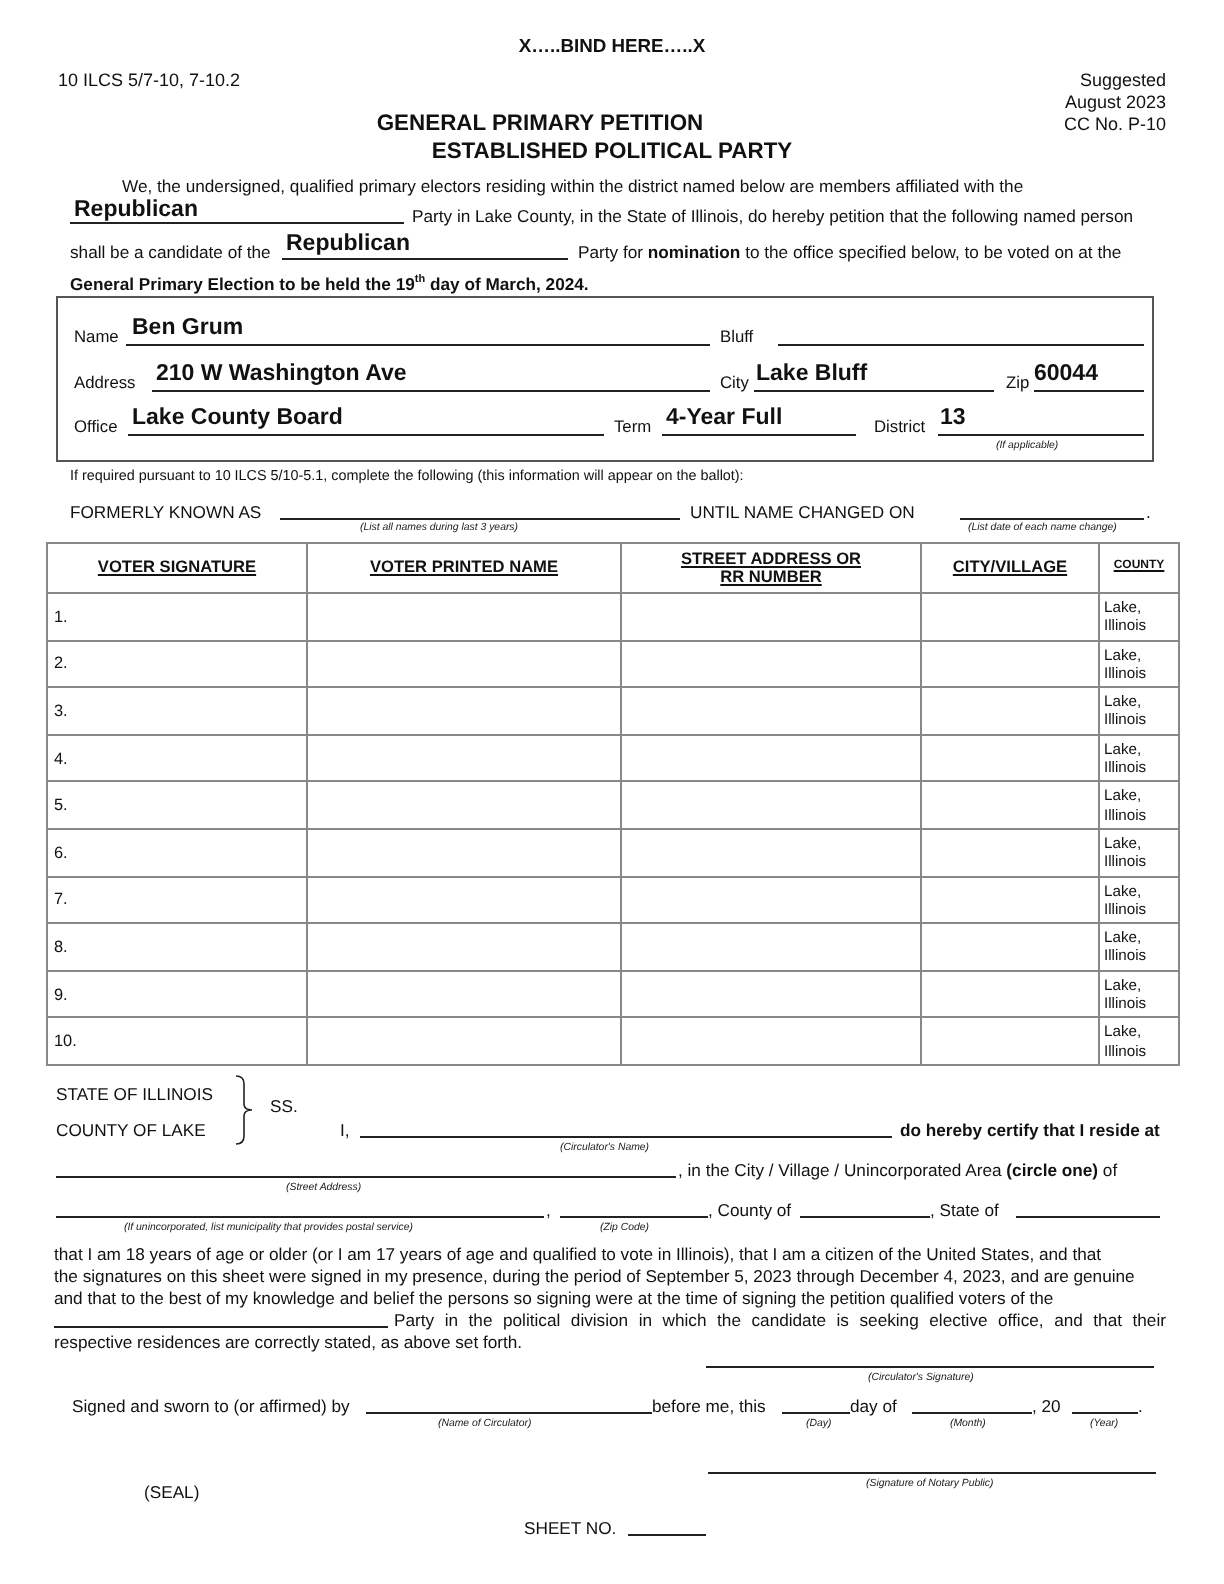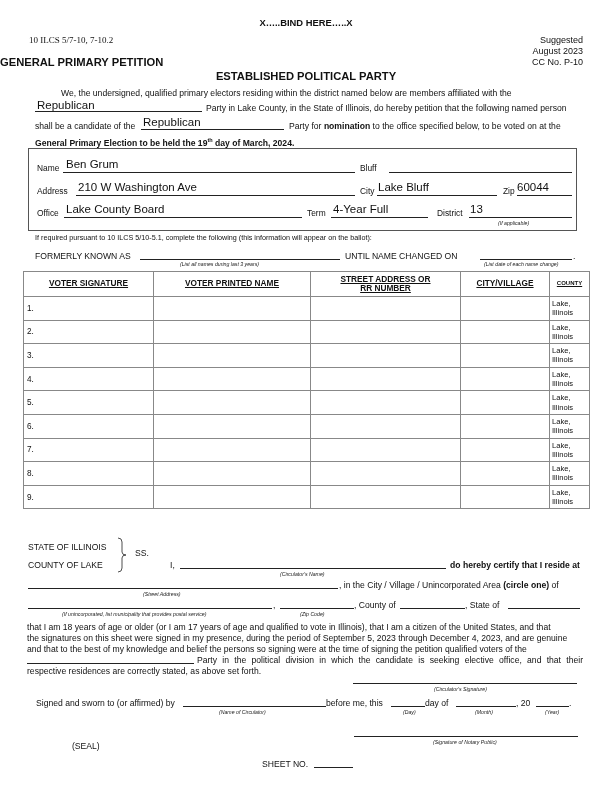--- a/index.html
+++ b/index.html
@@ -4,27 +4,27 @@
 <style>
   * { box-sizing: border-box; margin: 0; padding: 0; }
   html, body { width: 612px; height: 792px; background: #ffffff; }
   body { position: relative; font-family: "Liberation Sans", sans-serif; color: #111; overflow: hidden; }
   .abs { position: absolute; white-space: nowrap; }
   .f8 { font-size: 8.6px; }
   .f7 { font-size: 7.2px; }
   .tiny { font-size: 5.2px; font-style: italic; color: #222; }
   .bold { font-weight: bold; }
   .line { position: absolute; border-bottom: 1px solid #222; height: 0; }
-  .fill { font-size: 11.5px; color: #111; }
+  .fill { font-size: 11.5px; color: #111; font-weight: bold; }
   .lbl { font-size: 8.4px; }
 
   #bind { left: 0; width: 612px; top: 17px; text-align: center; font-size: 9.4px; font-weight: bold; }
-  #statute { left: 29px; top: 35px; font-size: 9px; font-family: Liberation Serif, serif; }
+  #statute { left: 29px; top: 35px; font-size: 9px; }
   #suggest { right: 29px; top: 35px; text-align: right; font-size: 9px; line-height: 11.2px; }
-  #title1 { left: 0; width: 540px; top: 56px; font-size: 11.2px; font-weight: bold; }
+  #title1 { left: 0; width: 540px; top: 56px; text-align: center; font-size: 11.2px; font-weight: bold; }
   #title2 { left: 0; width: 612px; top: 70px; text-align: center; font-size: 11.2px; font-weight: bold; }
 
   #box { position: absolute; left: 28px; top: 148px; width: 549px; height: 83px; border: 1px solid #555; border-right-width: 1.5px; border-bottom-width: 1.5px; }
 
   table#voters { position: absolute; left: 23px; top: 271px; width: 566px; border-collapse: collapse; table-layout: fixed; }
   #voters th, #voters td { border: 1px solid #888; }
   #voters th { height: 25px; font-size: 8.3px; font-weight: bold; text-align: center; line-height: 9.5px; text-decoration: underline; }
   #voters th.county { font-size: 6px; }
   #voters td { height: 23.6px; font-size: 8.2px; vertical-align: middle; padding-left: 3px; }
   #voters td.county { font-size: 7.6px; line-height: 9.2px; padding-left: 2px; }
@@ -204,20 +204,30 @@
       <tr>
         <td>9.</td>
         <td></td>
         <td></td>
         <td></td>
         <td class="county">
           <div>Lake,</div>
           <div>Illinois</div>
         </td>
       </tr>
+      <tr>
+        <td>10.</td>
+        <td></td>
+        <td></td>
+        <td></td>
+        <td class="county">
+          <div>Lake,</div>
+          <div>Illinois</div>
+        </td>
+      </tr>
     </tbody>
 </table>
 
 <div class="abs f8" style="left:28px; top:542px;">STATE OF ILLINOIS</div>
 <div class="abs f8" style="left:28px; top:560px;">COUNTY OF LAKE</div>
 <svg class="brace" viewBox="0 0 10 36">
   <path d="M1 1 Q5 1 5 5 L5 15 Q5 18 9 18 Q5 18 5 21 L5 31 Q5 35 1 35" fill="none" stroke="#222" stroke-width="0.8"></path>
 </svg>
 <div class="abs f8" style="left:135px; top:548px;">SS.</div>
 

